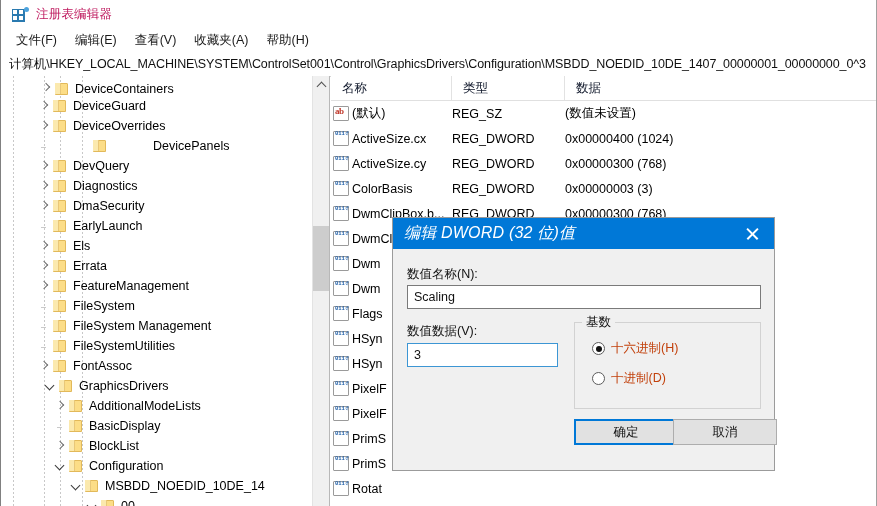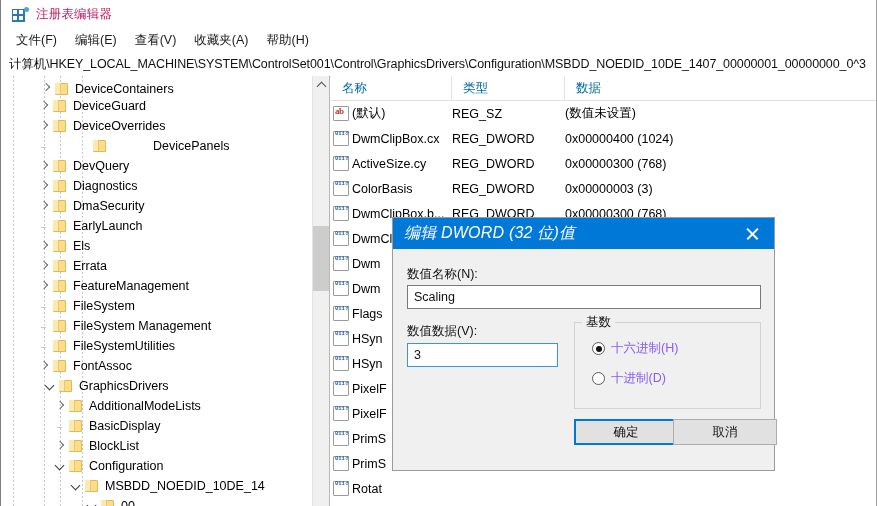--- a/index.html
+++ b/index.html
@@ -242,21 +242,21 @@
     position: absolute;
     left: 0; top: 0;
     width: 546px; height: 25px;
     background: #ffffff;
     border-bottom: 1px solid #e0e0e0;
     display: flex;
     box-sizing: border-box;
   }
   .hcell {
     font-size: 12.5px;
-    color: #0369a1;
+    color: #0f172a;
     padding-left: 11px;
     line-height: 24px;
     border-right: 1px solid #e2e2e2;
     box-sizing: border-box;
     height: 24px;
   }
   .hcell.c1 { width: 121px; }
   .hcell.c2 { width: 113px; }
   .hcell.c3 { width: 312px; border-right: none; }
 
@@ -396,21 +396,21 @@
     background: #f0f0f0;
     padding: 0 4px;
     font-size: 12.5px;
     color: #111111;
   }
   .radio-row {
     position: absolute;
     display: flex;
     align-items: center;
     font-size: 12.5px;
-    color: #8b5cf6;
+    color: #c2410c;
   }
   .radio {
     width: 13px; height: 13px;
     border-radius: 50%;
     border: 1px solid #5c5c5c;
     background: #ffffff;
     box-sizing: border-box;
     margin-right: 6px;
     position: relative;
     flex: 0 0 auto;
@@ -667,21 +667,21 @@
           <div class="c-name">
             <span class="vicon sz"></span>
             <span class="nm">(默认)</span>
           </div>
           <div class="c-type">REG_SZ</div>
           <div class="c-data">(数值未设置)</div>
         </div>
         <div class="lrow">
           <div class="c-name">
             <span class="vicon dw"></span>
-            <span class="nm">DwmClipBox.cx</span>
+            <span class="nm">ActiveSize.cx</span>
           </div>
           <div class="c-type">REG_DWORD</div>
           <div class="c-data">0x00000400 (1024)</div>
         </div>
         <div class="lrow">
           <div class="c-name">
             <span class="vicon dw"></span>
             <span class="nm">ActiveSize.cy</span>
           </div>
           <div class="c-type">REG_DWORD</div>

